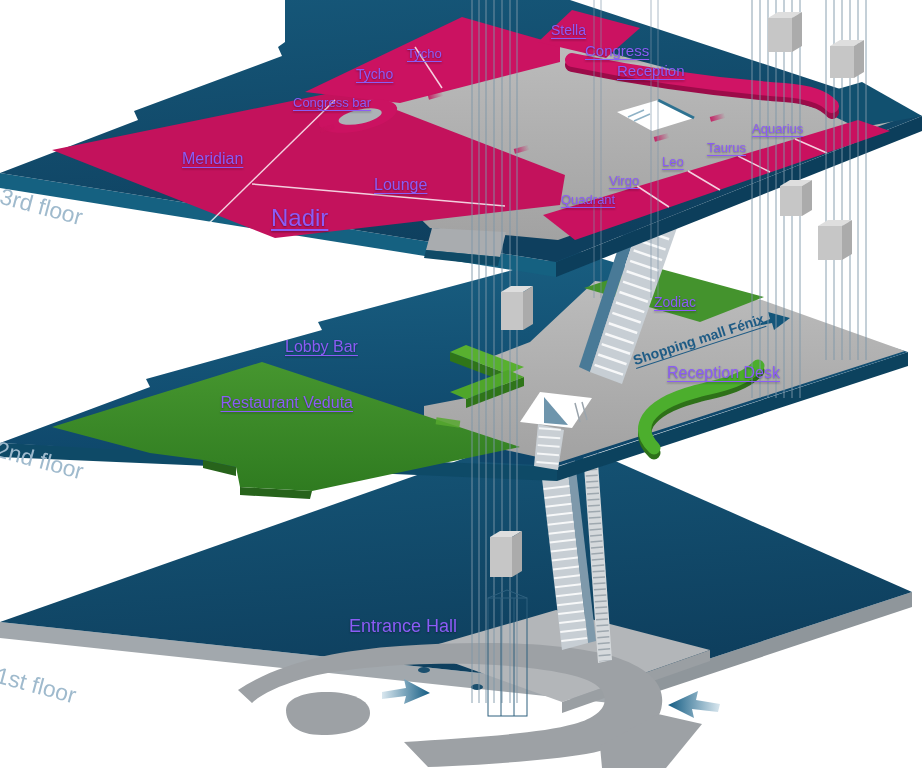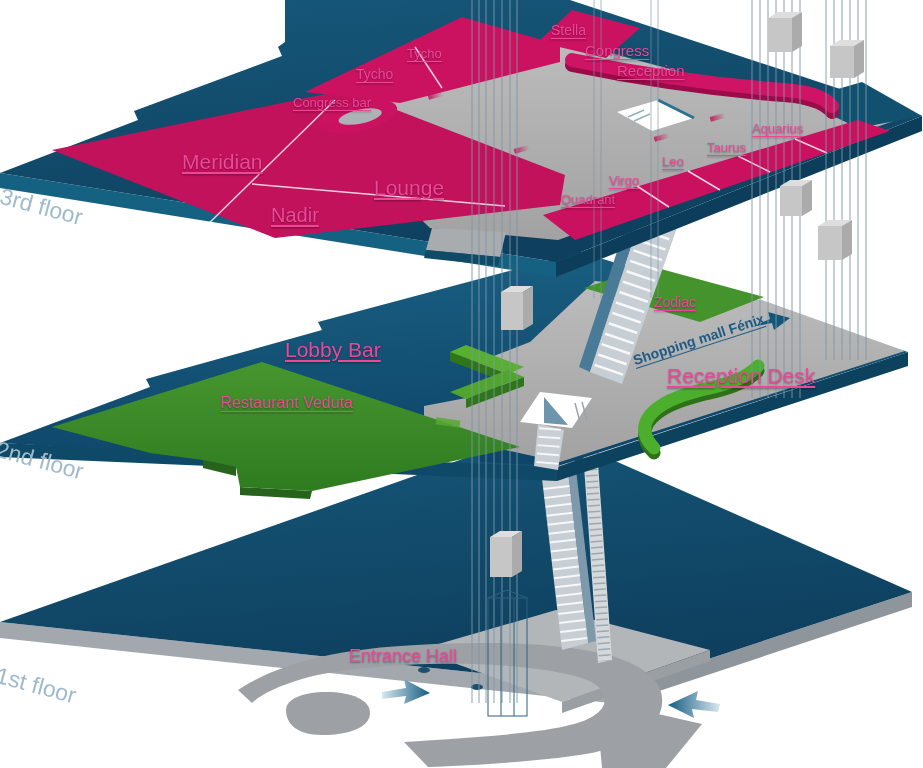--- a/index.html
+++ b/index.html
@@ -1,23 +1,23 @@
 <!DOCTYPE html>
 <html><head>
 <meta charset="utf-8">
 <style>
   html,body{margin:0;padding:0;background:#fff;}
   .stage{position:relative;width:923px;height:768px;background:#fff;overflow:hidden;
          font-family:"Liberation Sans",sans-serif;}
   .stage svg{position:absolute;left:0;top:0;}
-  .lbl{position:absolute;color:#ec4899;text-decoration:underline;text-underline-offset:3px;
+  .lbl{position:absolute;color:#8b5cf6;text-decoration:underline;text-underline-offset:3px;
        white-space:nowrap;text-shadow:0 1px 2px rgba(0,0,0,.4);line-height:1.15;}
   .s13{font-size:13px}.s14{font-size:14px}.s15{font-size:15px}.s16{font-size:16px}
-  .s18{font-size:18px}.s20{font-size:20px}.s21{font-size:21px}
-  .nounder{text-decoration:none;margin-top:30px;}
+  .s18{font-size:18px}.s20{font-size:24px}.s21{font-size:16px}
+  .nounder{text-decoration:none;}
   .floorlbl{position:absolute;color:#9FBACD;font-size:23px;text-decoration:none;
        text-shadow:none;transform:rotate(15deg);transform-origin:left top;white-space:nowrap;}
   .malllbl{position:absolute;color:#1E5B85;font-size:14px;font-weight:bold;
        text-decoration:underline;text-underline-offset:3px;white-space:nowrap;
        transform:rotate(-18deg);transform-origin:left bottom;}
   .ctr{text-align:right;}
 </style>
 </head>
 <body>
 

